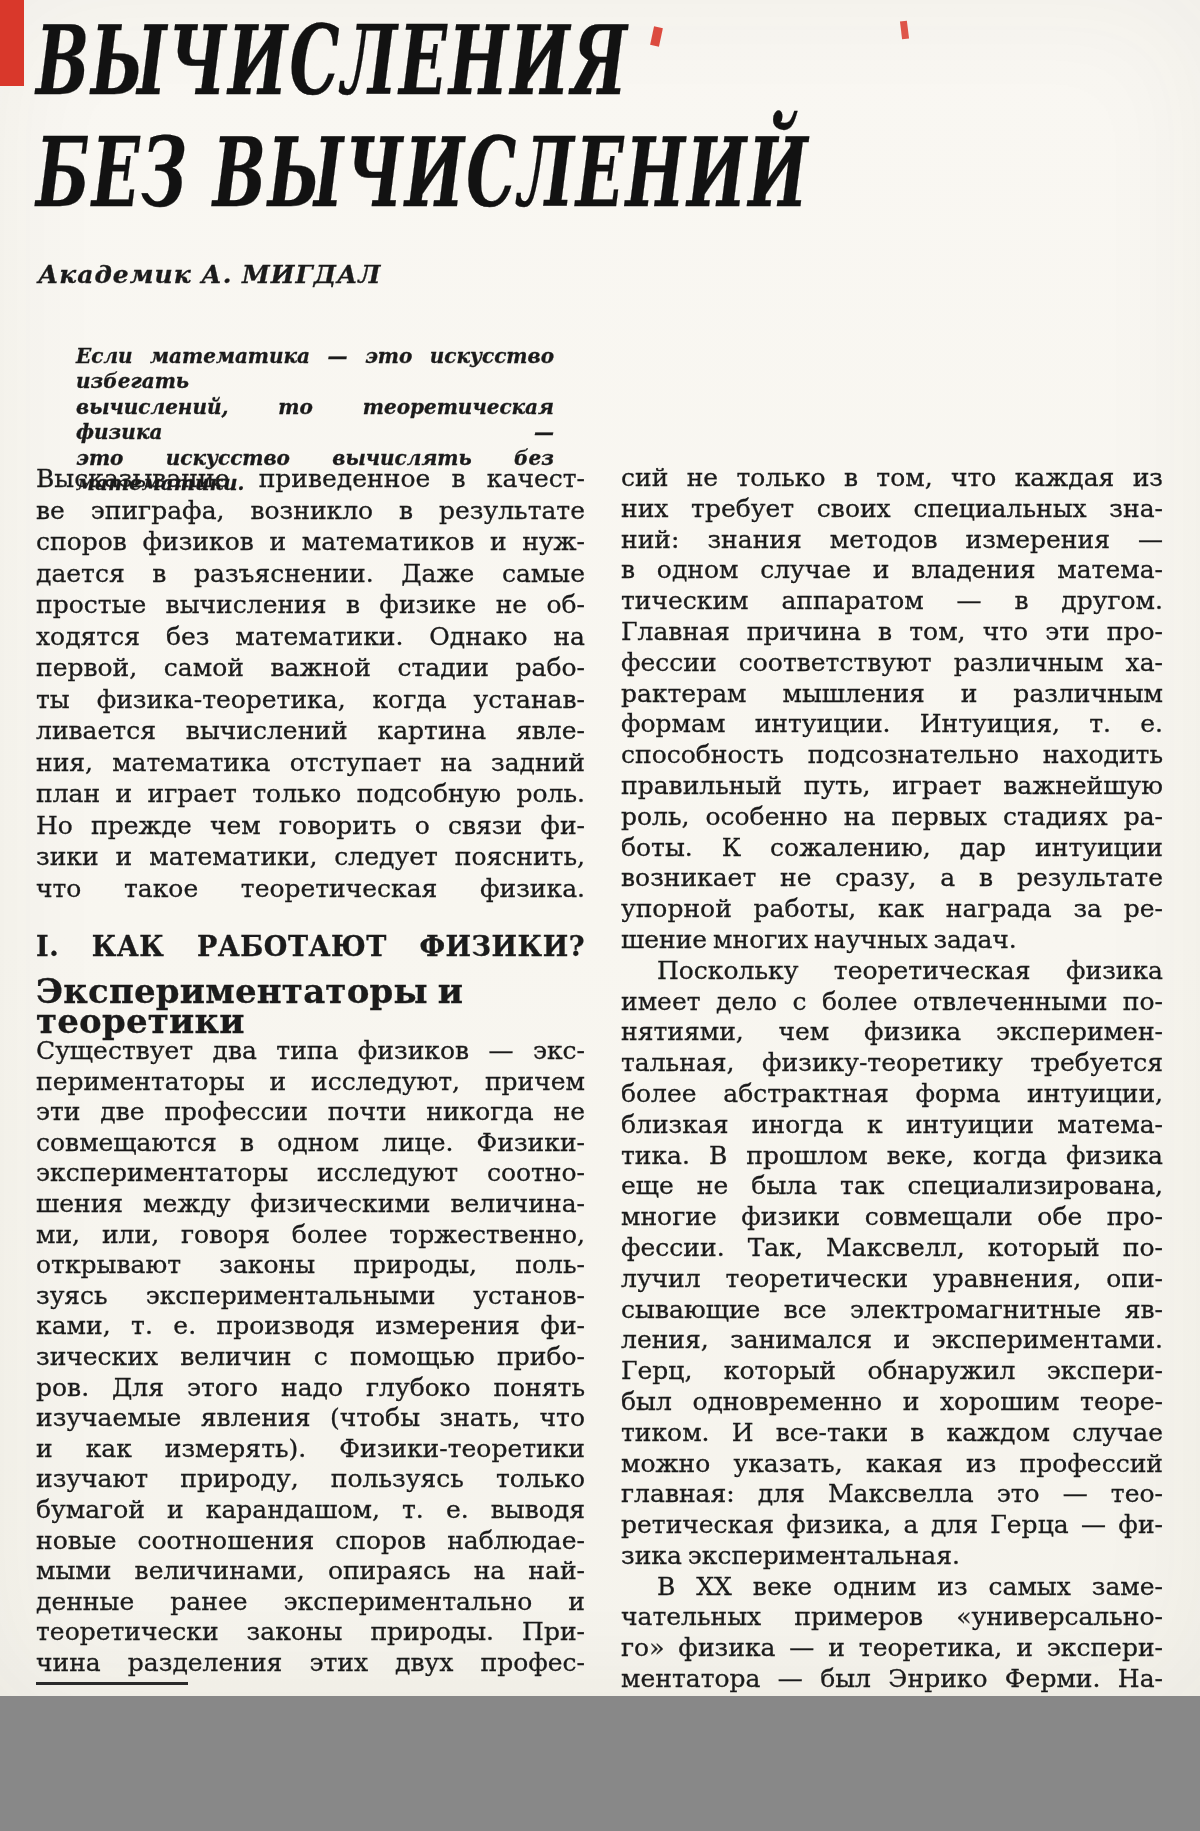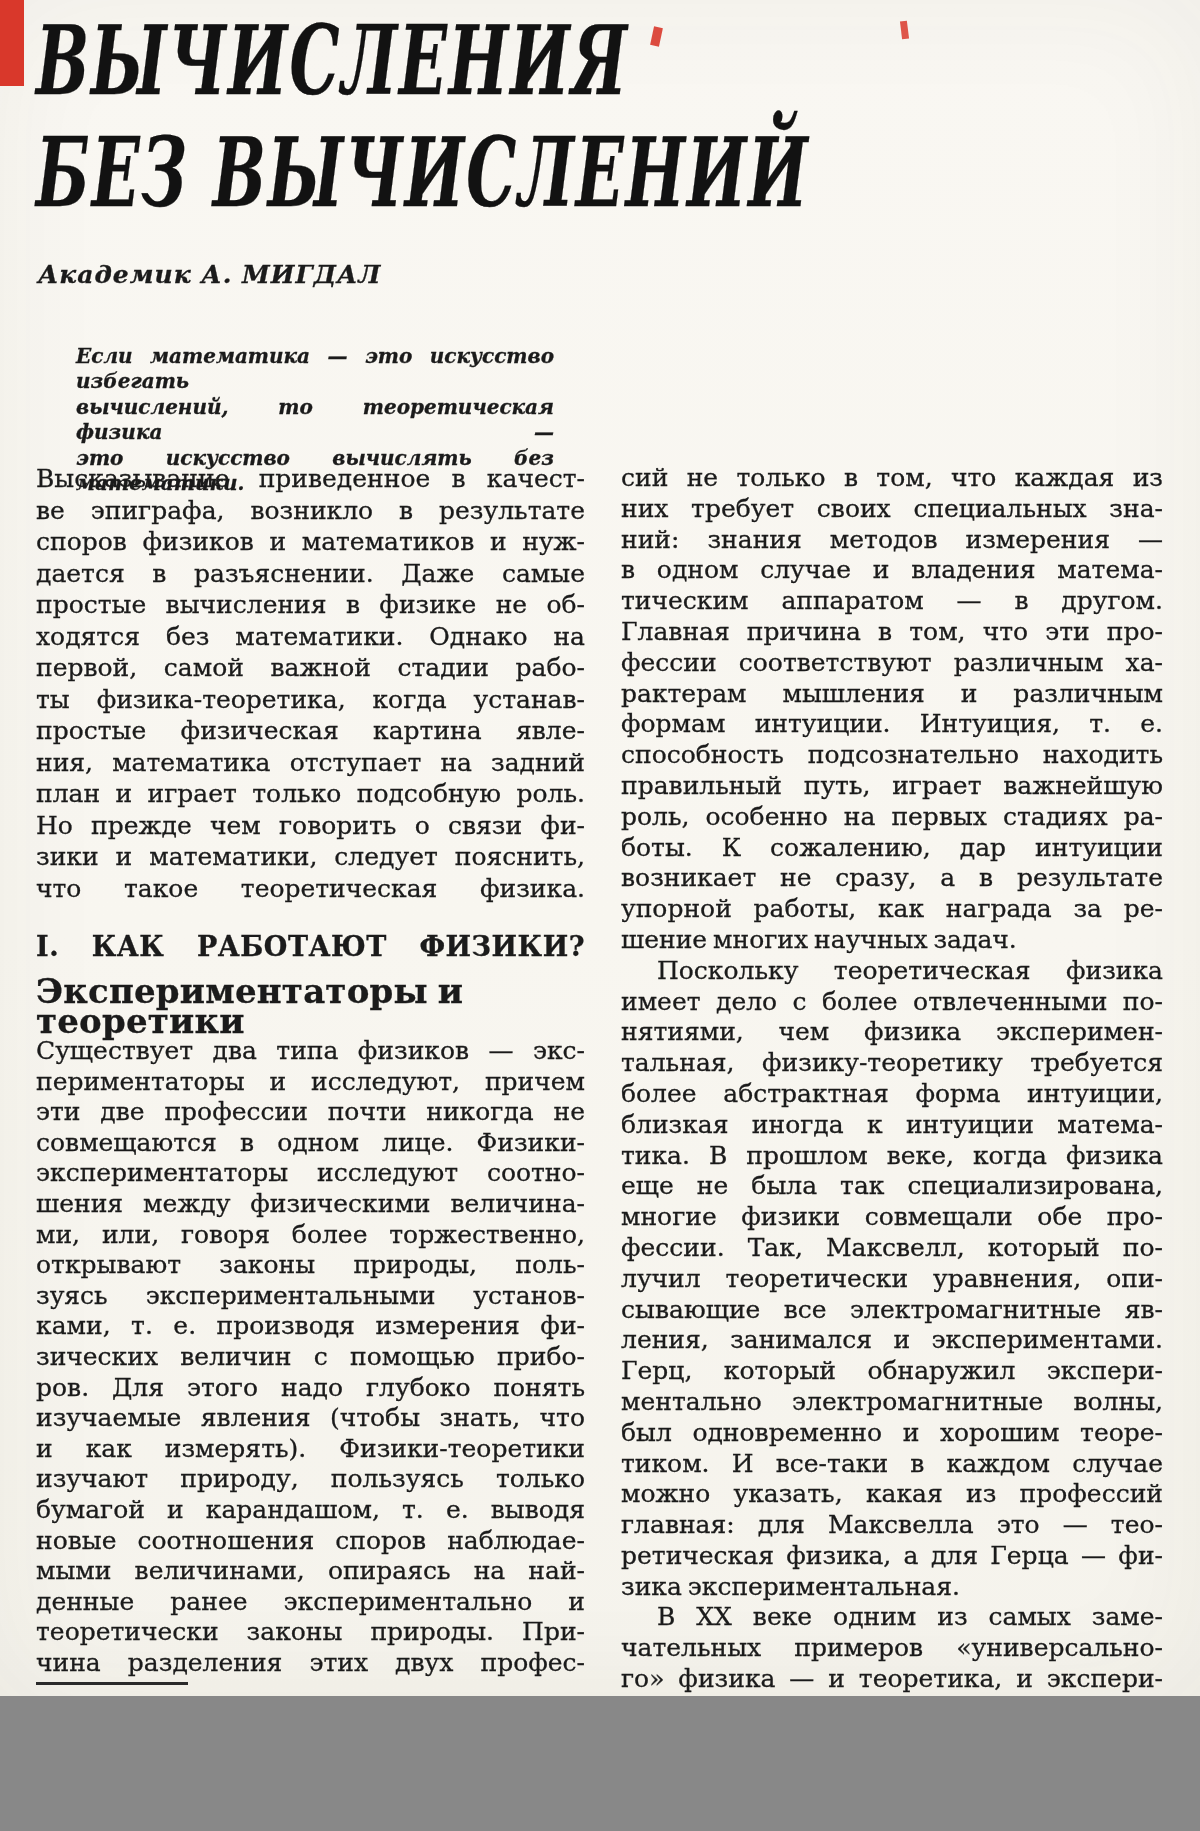--- a/index.html
+++ b/index.html
@@ -79,21 +79,21 @@
   <div class="col left">
     <div class="intro">
         <div class="ln">Высказывание, приведенное в качест-</div>
         <div class="ln">ве эпиграфа, возникло в результате</div>
         <div class="ln">споров физиков и математиков и нуж-</div>
         <div class="ln">дается в разъяснении. Даже самые</div>
         <div class="ln">простые вычисления в физике не об-</div>
         <div class="ln">ходятся без математики. Однако на</div>
         <div class="ln">первой, самой важной стадии рабо-</div>
         <div class="ln">ты физика-теоретика, когда устанав-</div>
-        <div class="ln">простые физическая картина явле-</div>
+        <div class="ln">ливается вычислений картина явле-</div>
         <div class="ln">ния, математика отступает на задний</div>
         <div class="ln">план и играет только подсобную роль.</div>
         <div class="ln">Но прежде чем говорить о связи фи-</div>
         <div class="ln">зики и математики, следует пояснить,</div>
         <div class="ln">что такое теоретическая физика.</div>
       </div>
     <div class="heading">I. КАК РАБОТАЮТ ФИЗИКИ?</div>
     <div class="subheading">Экспериментаторы и теоретики</div>
     <div class="main">
         <div class="ln">Существует два типа физиков — экс-</div>
@@ -149,21 +149,20 @@
       <div class="ln">более абстрактная форма интуиции,</div>
       <div class="ln">близкая иногда к интуиции матема-</div>
       <div class="ln">тика. В прошлом веке, когда физика</div>
       <div class="ln">еще не была так специализирована,</div>
       <div class="ln">многие физики совмещали обе про-</div>
       <div class="ln">фессии. Так, Максвелл, который по-</div>
       <div class="ln">лучил теоретически уравнения, опи-</div>
       <div class="ln">сывающие все электромагнитные яв-</div>
       <div class="ln">ления, занимался и экспериментами.</div>
       <div class="ln">Герц, который обнаружил экспери-</div>
-      <div class="ln">ментально электромагнитные волны,</div>
       <div class="ln">был одновременно и хорошим теоре-</div>
       <div class="ln">тиком. И все-таки в каждом случае</div>
       <div class="ln">можно указать, какая из профессий</div>
       <div class="ln">главная: для Максвелла это — тео-</div>
       <div class="ln">ретическая физика, а для Герца — фи-</div>
       <div class="ln end">зика экспериментальная.</div>
       <div class="ln ind">В XX веке одним из самых заме-</div>
       <div class="ln">чательных примеров «универсально-</div>
       <div class="ln">го» физика — и теоретика, и экспери-</div>
       <div class="ln">ментатора — был Энрико Ферми. На-</div>

